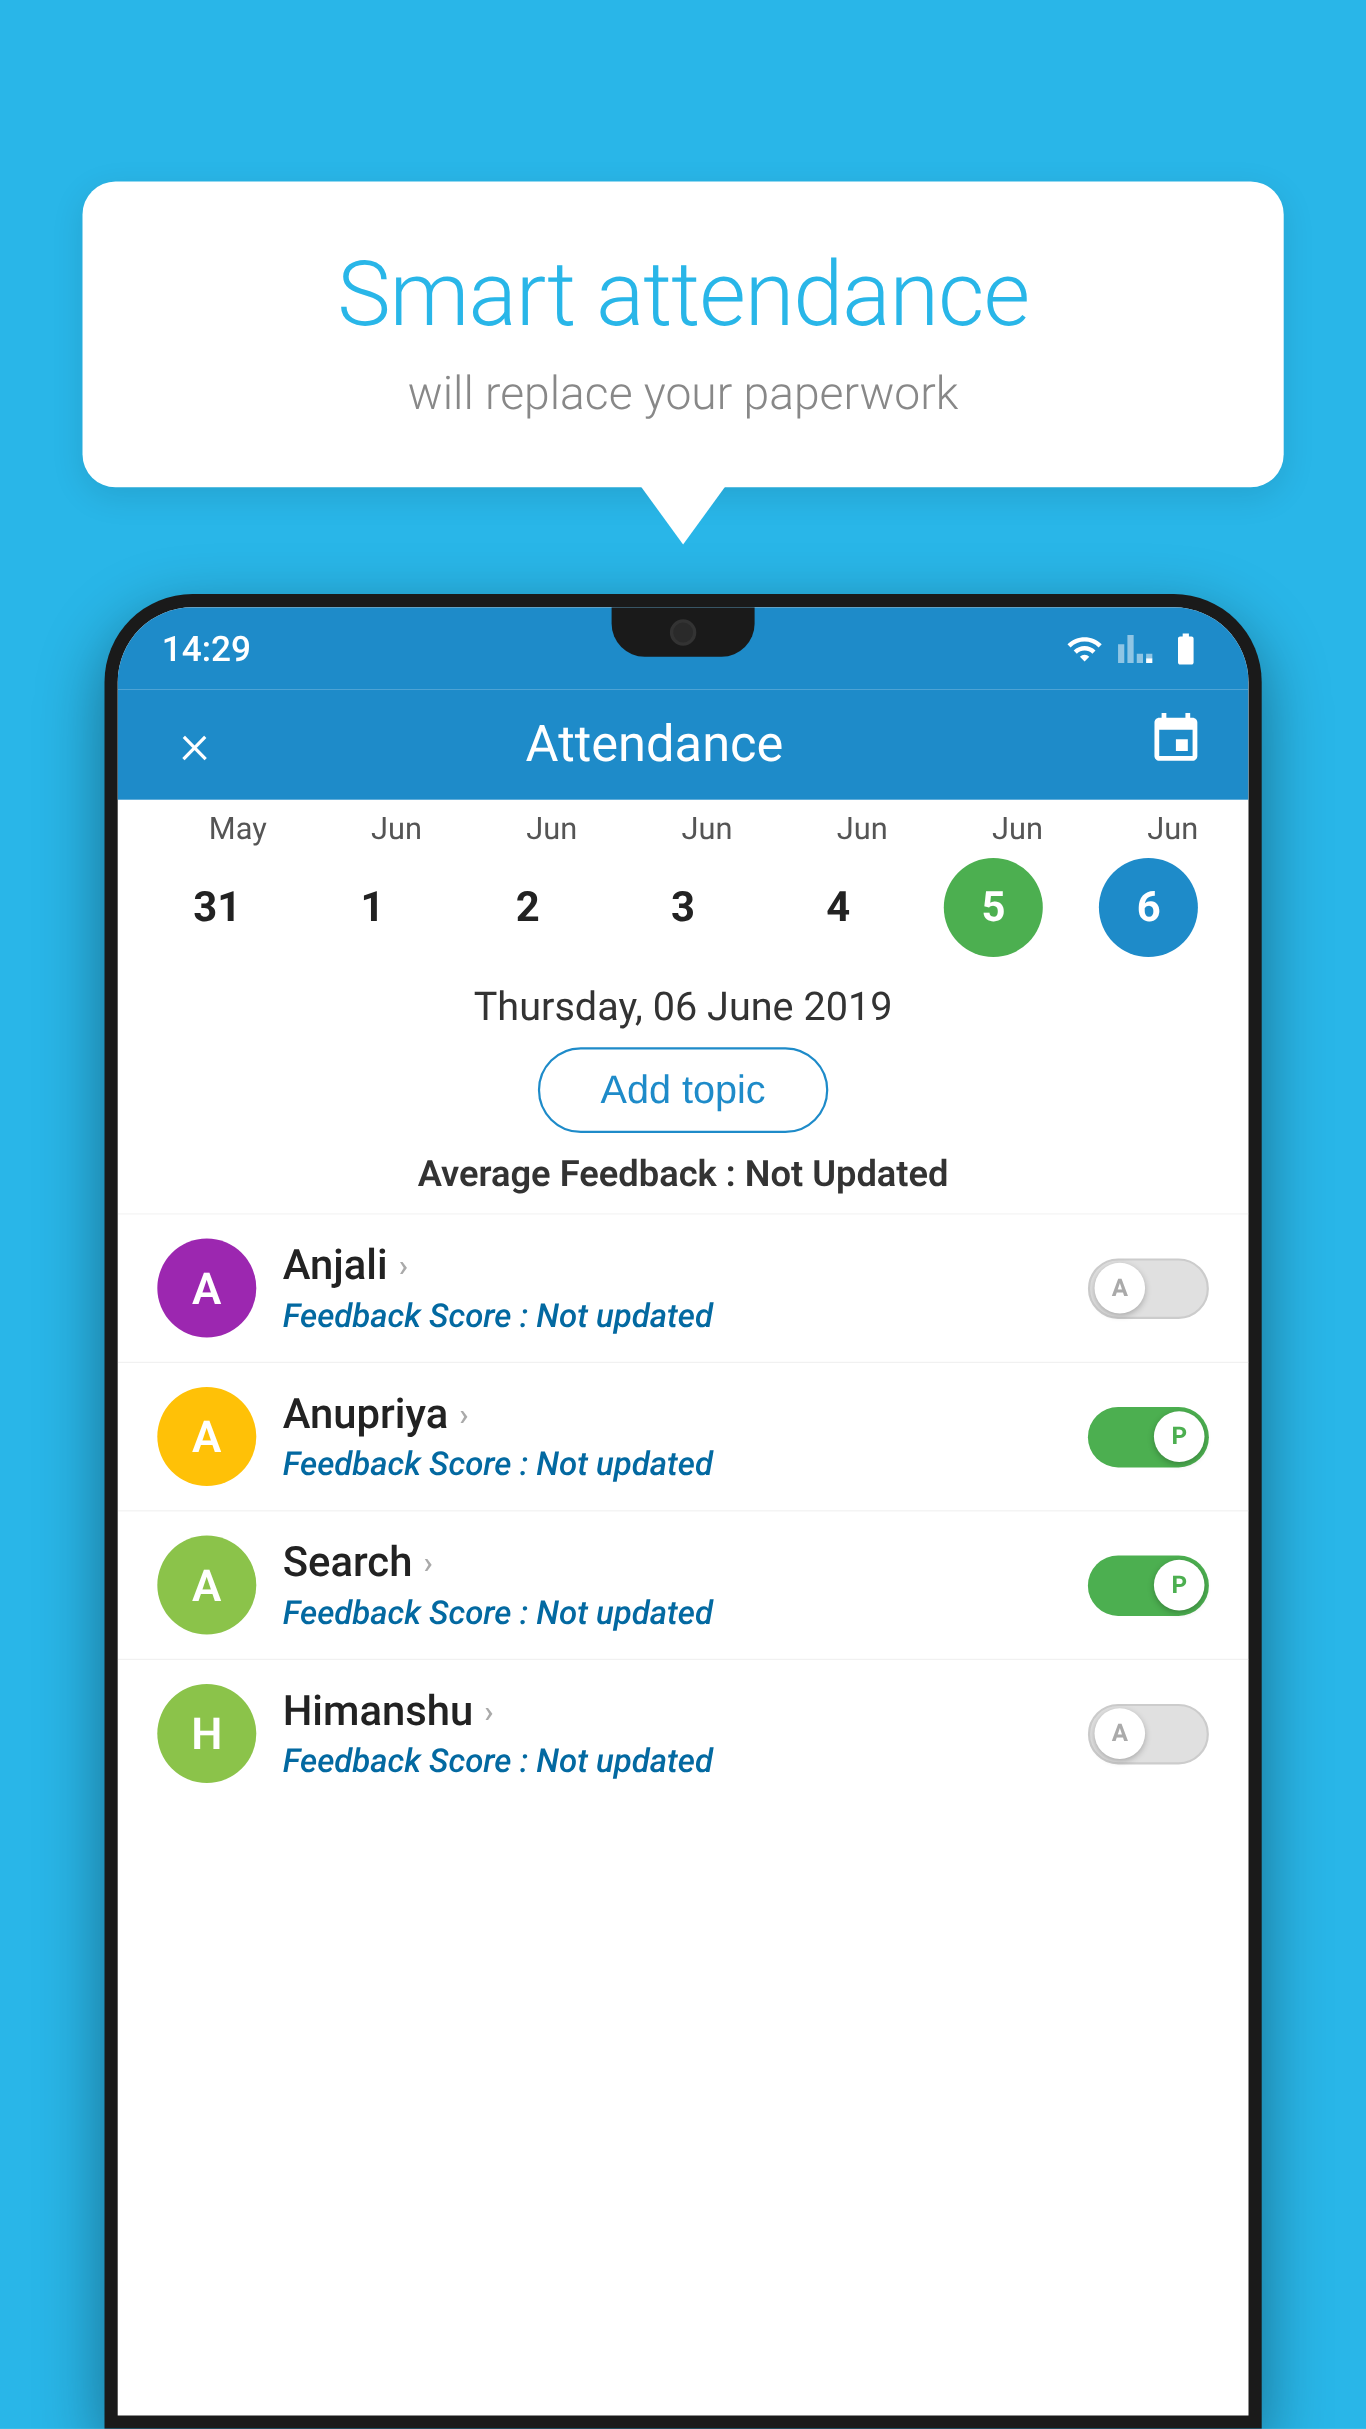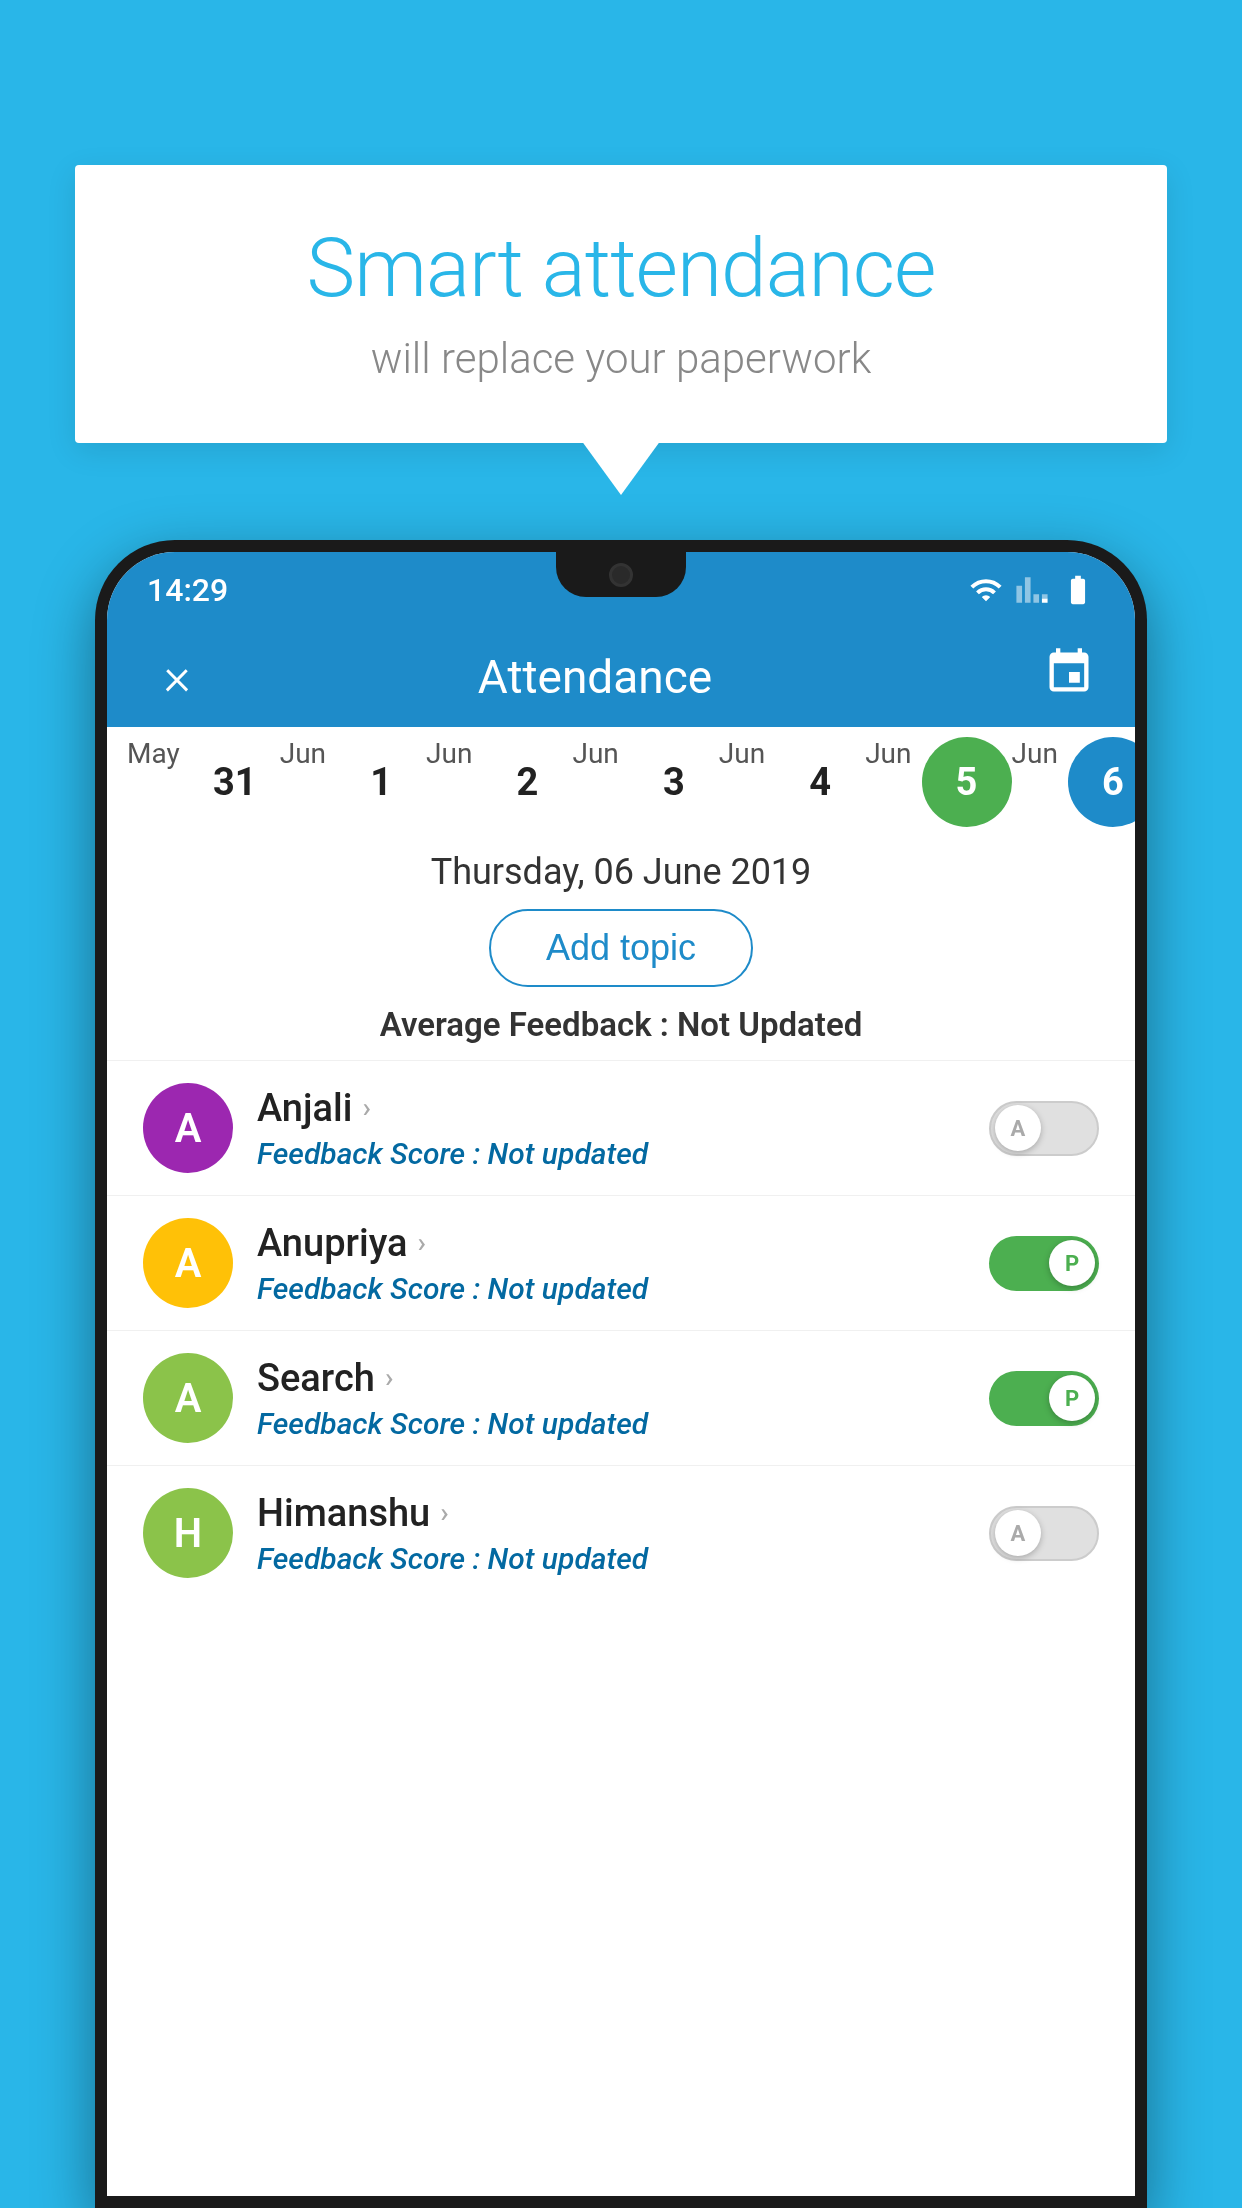--- a/index.html
+++ b/index.html
@@ -12,21 +12,21 @@
       position: relative;
     }
 
     
     .speech-bubble {
       position: absolute;
       top: 165px;
       left: 75px;
       right: 75px;
       background: white;
-      border-radius: 4px;
+      border-radius: 30px;
       padding: 55px 60px 60px;
       text-align: center;
       box-shadow: 0 8px 30px rgba(0,0,0,0.1);
     }
     .speech-bubble::after {
       content: '';
       position: absolute;
       bottom: -52px;
       left: 50%;
       transform: translateX(-50%);
@@ -172,22 +172,22 @@
     }
 
     
     .calendar-row {
       display: flex;
       padding: 10px 20px 0;
       justify-content: space-around;
     }
     .cal-day {
       display: flex;
-      flex-direction: row;
-      align-items: flex-start;
+      flex-direction: column;
+      align-items: flex-end;
       gap: 10px;
     }
     .cal-month {
       font-size: 28px;
       color: #555;
       font-weight: 400;
     }
     .cal-date {
       font-size: 38px;
       font-weight: 700;

